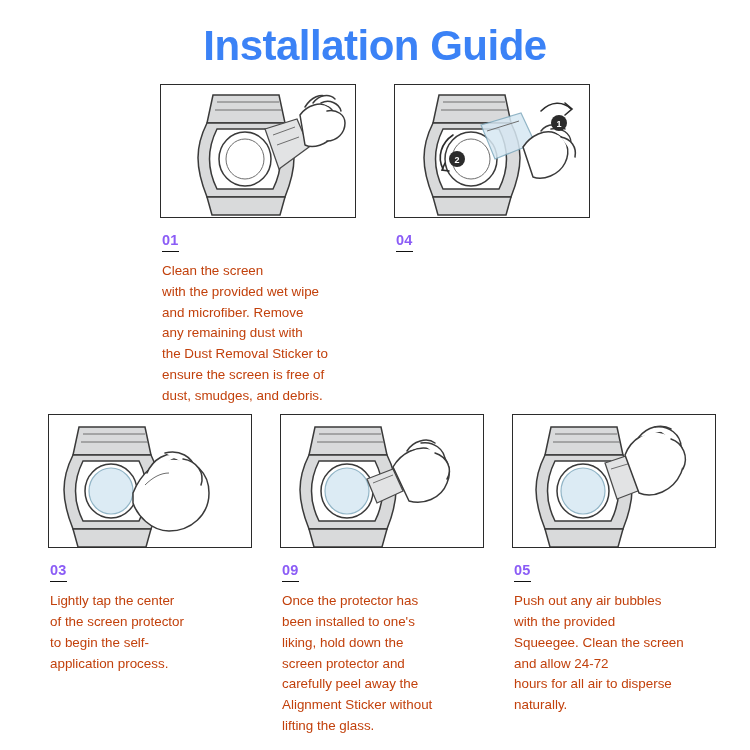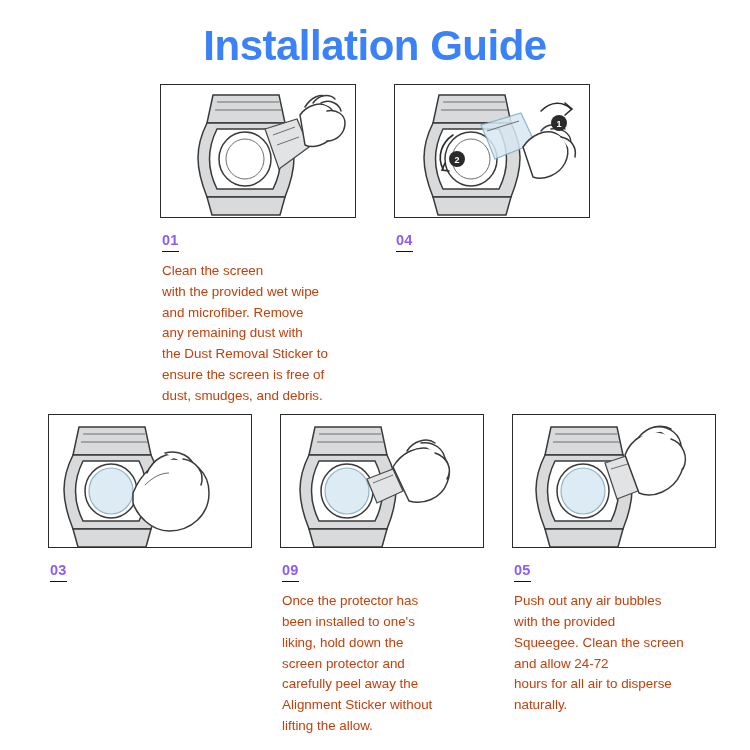--- a/index.html
+++ b/index.html
@@ -188,20 +188,24 @@
           <path class="band" d="M24 114 L102 114 L97 132 L29 132 Z"></path>
 
           <path class="hand" d="M84 78 C92 58 108 44 124 44 C146 44 160 58 160 78 C160 100 142 116 120 116 C102 116 88 100 84 88 Z"></path>
           <path class="hand" d="M98 58 C104 44 118 36 130 40"></path>
           <path class="hand" d="M116 38 C130 34 144 42 146 54"></path>
           <path class="hand" d="M134 44 C148 46 156 58 152 70"></path>
           <path class="ln-thin" d="M96 70 C104 62 112 58 120 58"></path>
         </svg>
       </div>
       <div class="step-num">03</div>
+      <div class="step-text">Lightly tap the center
+of the screen protector
+to begin the self-
+application process.</div>
     </div>
 
     <div class="cell">
       <div class="illus">
         <svg width="204" height="134" viewBox="0 0 204 134" aria-hidden="true">
           <path class="band" d="M34 12 L100 12 L106 40 L28 40 Z"></path>
           <path class="ln-thin" d="M38 19 H100 M36 27 H103"></path>
           <path class="band" d="M28 40 C16 64 16 84 28 114 L106 114 C118 84 118 64 106 40 Z"></path>
           <path class="face" d="M38 46 C28 66 28 86 38 106 L94 106 C104 86 104 66 94 46 Z"></path>
           <ellipse class="ln" cx="66" cy="76" rx="26" ry="27"></ellipse>
@@ -217,21 +221,21 @@
           <path class="hand" d="M154 38 C166 42 172 54 166 64"></path>
         </svg>
       </div>
       <div class="step-num">09</div>
       <div class="step-text">Once the protector has
 been installed to one's
 liking, hold down the
 screen protector and
 carefully peel away the
 Alignment Sticker without
-lifting the allow.</div>
+lifting the glass.</div>
     </div>
 
     <div class="cell">
       <div class="illus">
         <svg width="204" height="134" viewBox="0 0 204 134" aria-hidden="true">
           <path class="band" d="M38 12 L104 12 L110 40 L32 40 Z"></path>
           <path class="ln-thin" d="M42 19 H104 M40 27 H107"></path>
           <path class="band" d="M32 40 C20 64 20 84 32 114 L110 114 C122 84 122 64 110 40 Z"></path>
           <path class="face" d="M42 46 C32 66 32 86 42 106 L98 106 C108 86 108 66 98 46 Z"></path>
           <ellipse class="ln" cx="70" cy="76" rx="26" ry="27"></ellipse>

